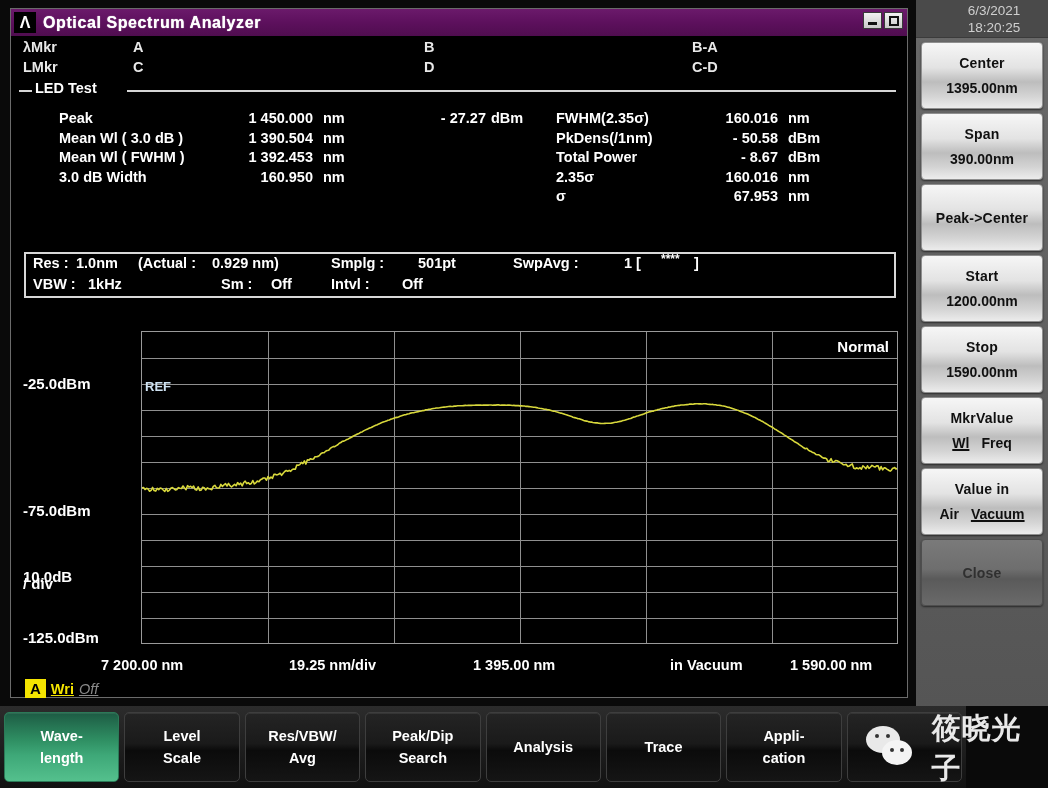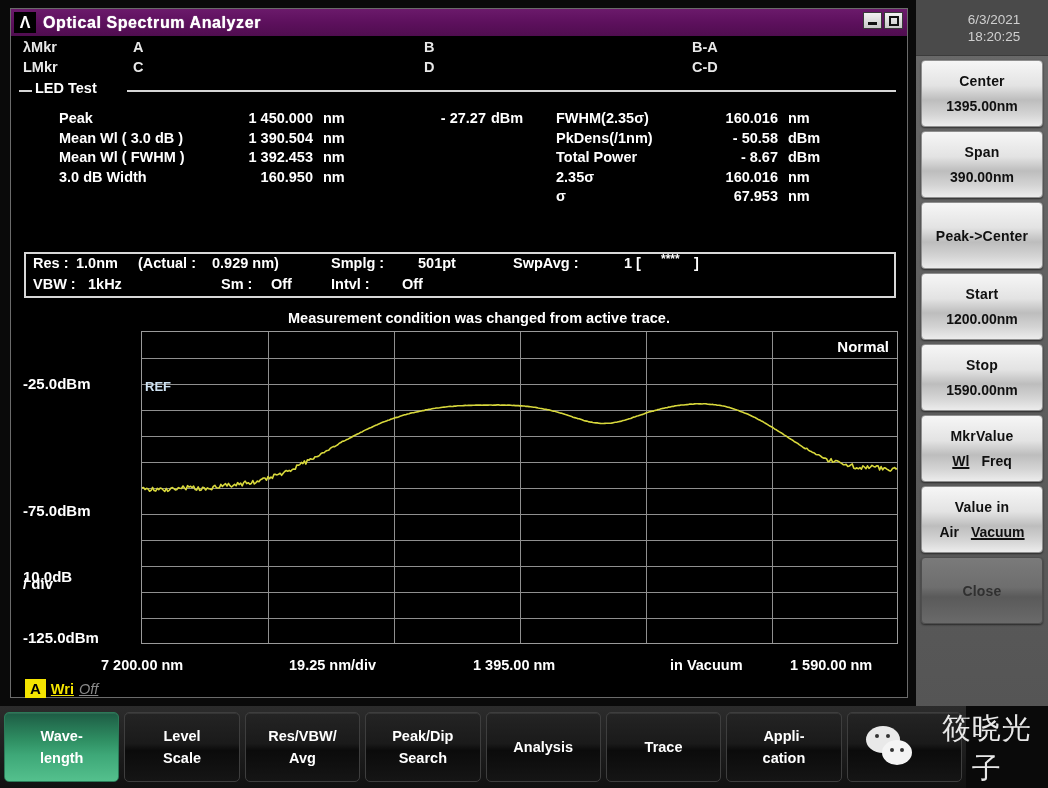--- a/index.html
+++ b/index.html
@@ -189,21 +189,21 @@
     margin-left: 5px; text-decoration: underline;
   }
 
   
   #softkeys {
     position: absolute; left: 916px; top: 0;
     width: 132px; height: 706px;
     background: linear-gradient(to bottom,#6a6a6a,#555);
   }
   #clock {
-    height: 56px; width: 132px;
+    height: 38px; width: 132px;
     background: #4a4a4a;
     color: #cfcfcf; font-size: 13.5px;
     display: flex; flex-direction: column;
     align-items: center; justify-content: center;
     line-height: 17px;
     border-bottom: 1px solid #3b3b3b;
     padding-left: 24px;
   }
   .skey {
     margin: 4px 5px 0 5px;
@@ -267,25 +267,24 @@
     width: 34px; height: 27px; border-radius: 50%;
     background: #e9e9e9;
   }
   #wm-logo .bub2 {
     position: absolute; left: 18px; top: 14px;
     width: 30px; height: 25px; border-radius: 50%;
     background: #f4f4f4;
   }
   #wm-logo .d { position: absolute; width: 4px; height: 4px; border-radius: 50%; background: #333; }
   #wm-text {
-    color: #f2f2f2; font-size: 29px; font-weight: normal;
+    color: #f2f2f2; font-size: 29px; font-weight: bold;
     margin-left: 14px; letter-spacing: 1px;
     font-family: "DejaVu Sans", sans-serif;
     opacity: .96;
-    text-align: center;
   }
 </style>
 </head>
 <body>
 
 <div id="root">
 
   <div id="osa-window">
 
     <div id="titlebar">
@@ -393,21 +392,20 @@
       <div class="res-line">
         <span class="rb" style="left:7px">VBW :</span>
         <span class="rb" style="left:62px">1kHz</span>
         <span class="rb" style="left:195px">Sm :</span>
         <span class="rb" style="left:245px">Off</span>
         <span class="rb" style="left:305px">Intvl :</span>
         <span class="rb" style="left:376px">Off</span>
       </div>
     </div>
 
-    <div id="meas-msg">Measurement condition was changed from active trace.</div>
 
     <div id="graph-area">
       <div class="y-lab" id="y-top">-25.0dBm</div>
       <div class="y-lab" id="y-mid">-75.0dBm</div>
       <div class="y-lab" id="y-div1">10.0dB</div>
       <div class="y-lab" id="y-div2">/ div</div>
       <div class="y-lab" id="y-bot">-125.0dBm</div>
 
       <div id="plot">
         <div class="gridline-v" style="left:126px"></div>

